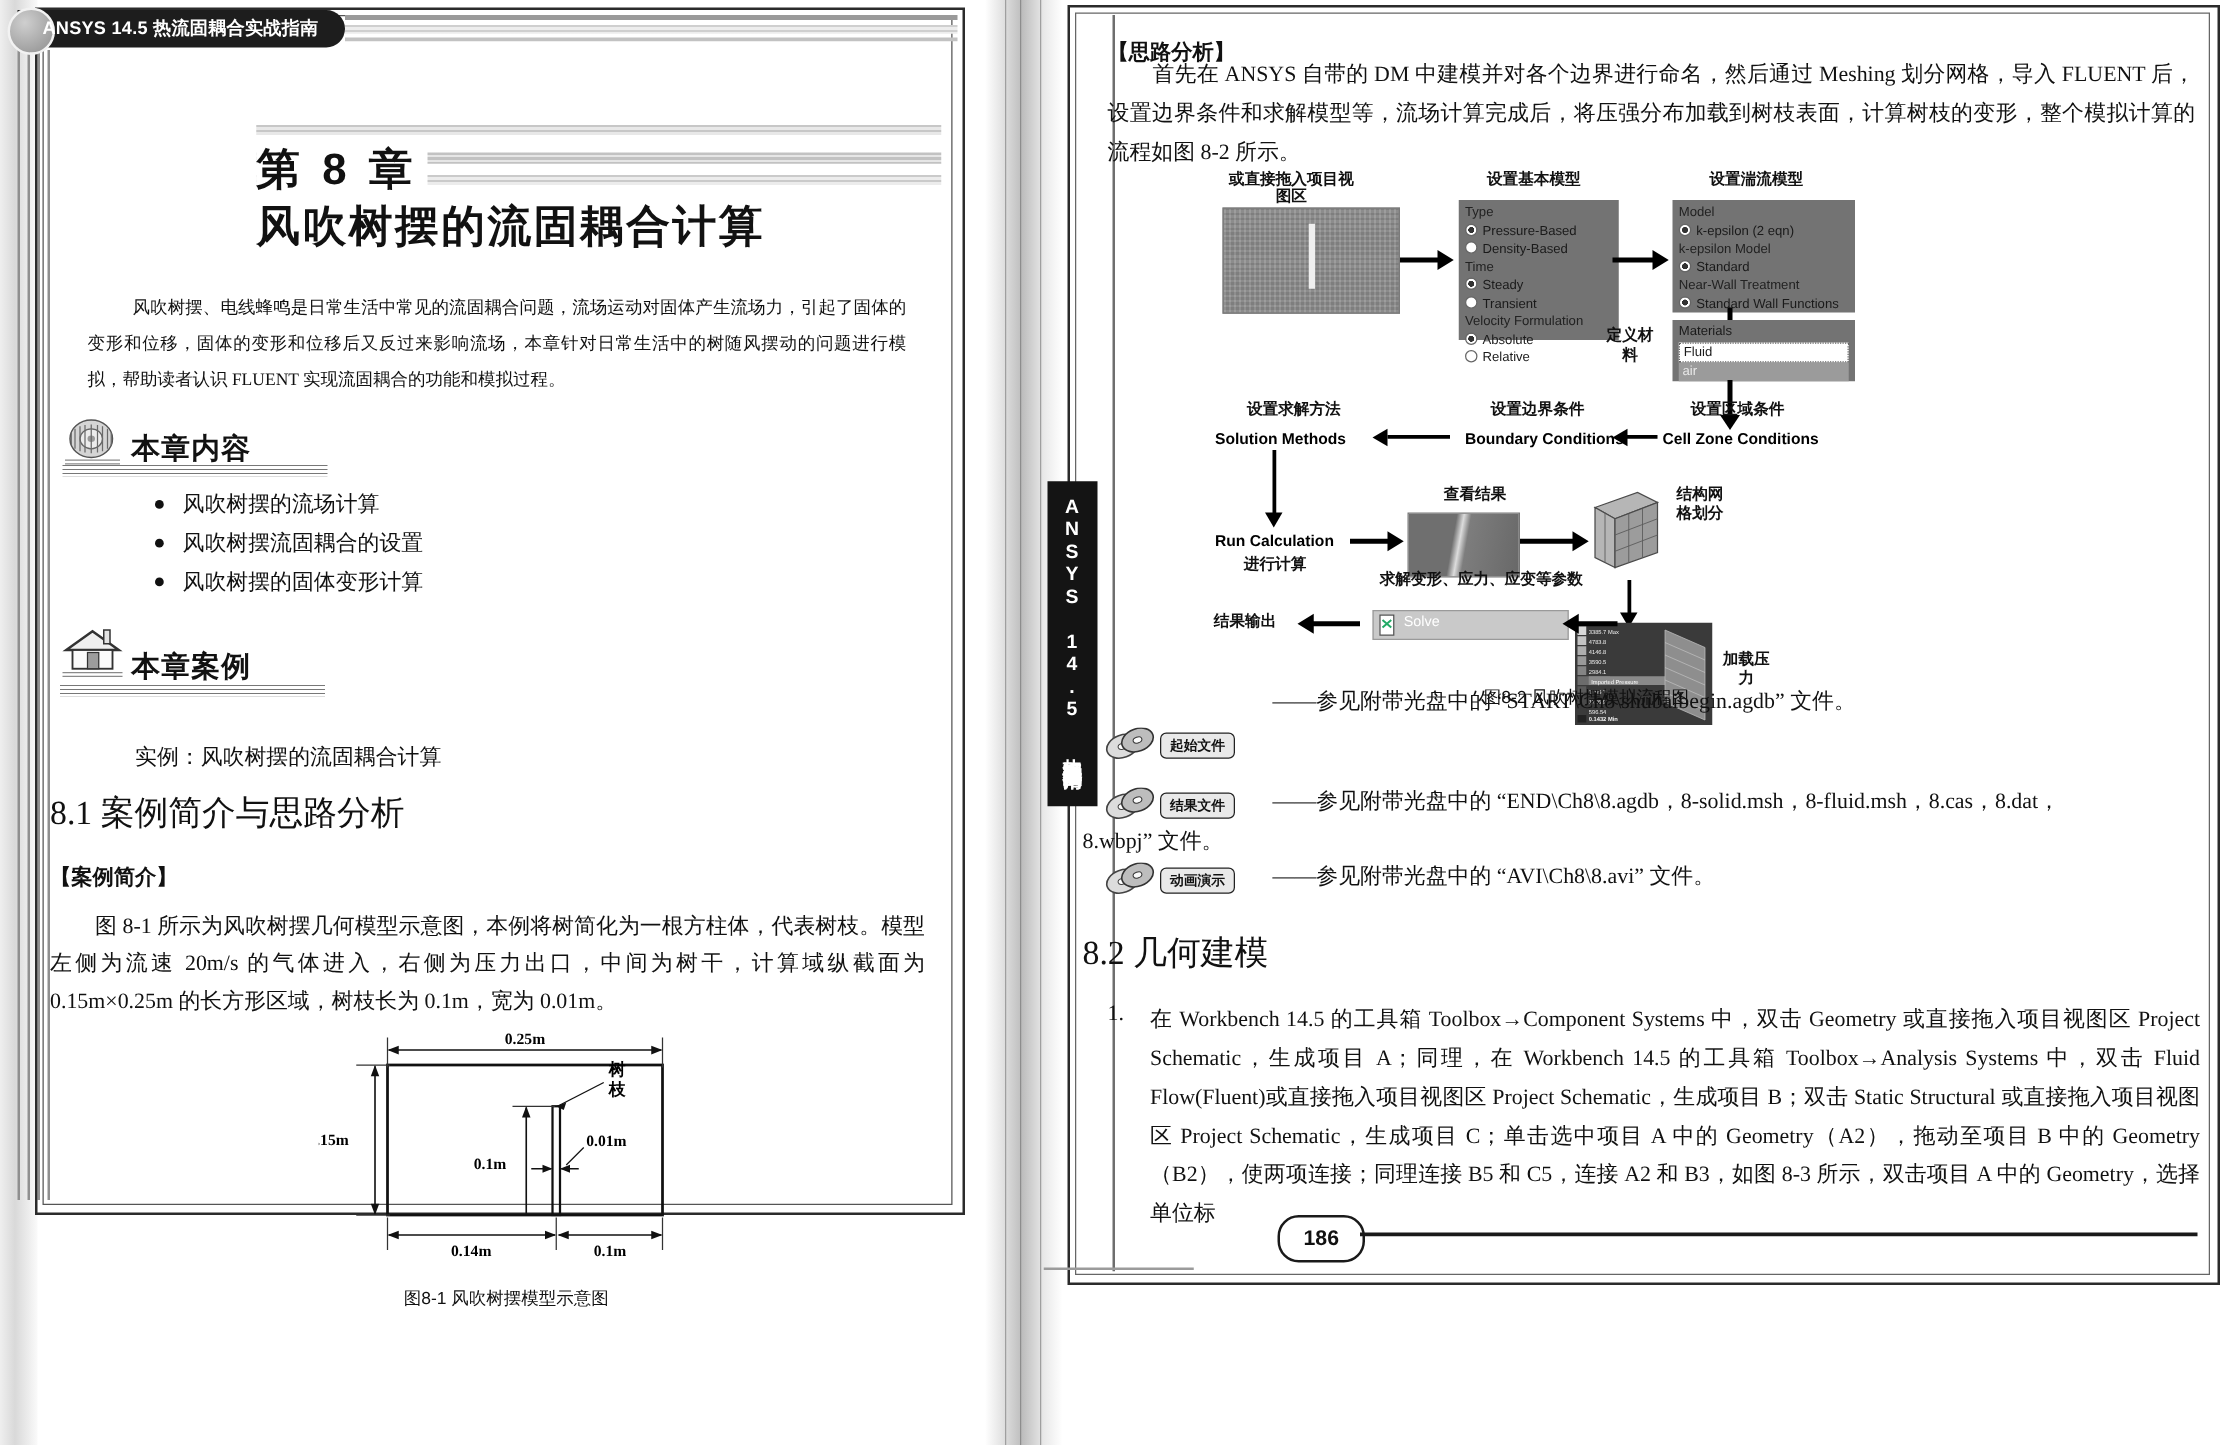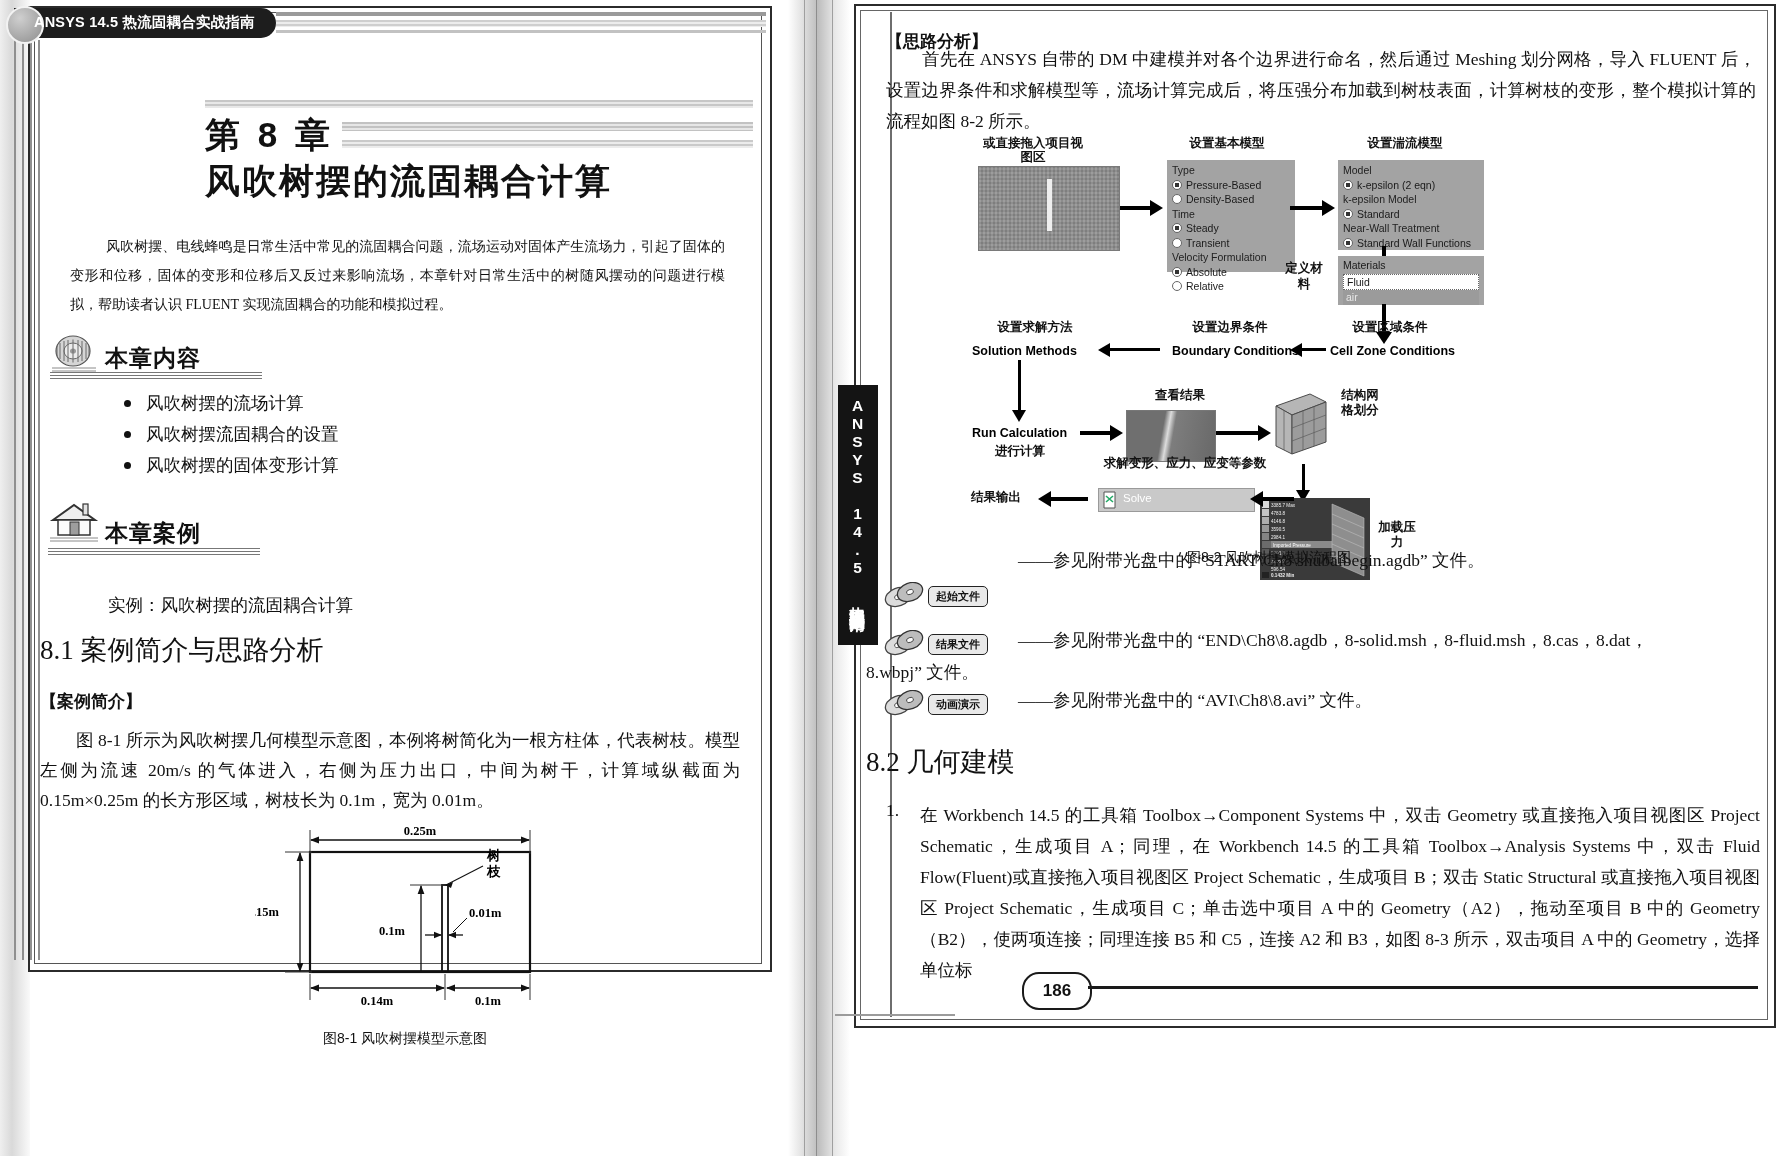--- a/index.html
+++ b/index.html
@@ -91,21 +91,21 @@
   .flow{position:absolute;left:930px;top:138px;width:610px;height:410px;}
   .fl-label{position:absolute;font-size:12.5px;font-weight:bold;
         font-family:"Liberation Sans",sans-serif;text-align:center;line-height:14px;}
   .fl-en{position:absolute;font-size:12.5px;font-weight:bold;
         font-family:"Liberation Sans",sans-serif;color:#000;white-space:nowrap;}
   .mesh-img{position:absolute;background:#8d8d8d;
         background-image:repeating-linear-gradient(90deg,rgba(255,255,255,.08) 0 2px,rgba(0,0,0,.06) 2px 4px),
                          repeating-linear-gradient(0deg,rgba(255,255,255,.07) 0 2px,rgba(0,0,0,.05) 2px 4px);
         border:1px solid #7a7a7a;}
   .mesh-slot{position:absolute;background:#efefef;}
-  .panel{position:absolute;background:#a3a3a3;font-size:10.5px;
+  .panel{position:absolute;background:#737373;font-size:10.5px;
         font-family:"Liberation Sans",sans-serif;color:#1a1a1a;line-height:14.5px;
         padding:3px 5px;}
   .radio{display:inline-block;width:8px;height:8px;border:1px solid #666;border-radius:50%;
         margin-right:4px;vertical-align:-1px;background:#fff;}
   .radio.on{background:radial-gradient(circle,#333 0 40%,#fff 45%);}
   .grp{color:#222;}
   .arrow{position:absolute;background:#000;}
   .arrowhead{position:absolute;width:0;height:0;}
   .cfd-img{position:absolute;border:1px solid #777;
         background:linear-gradient(100deg,#6f6f6f 0 40%,#dcdcdc 46%,#7d7d7d 52%,#686868 100%);}

